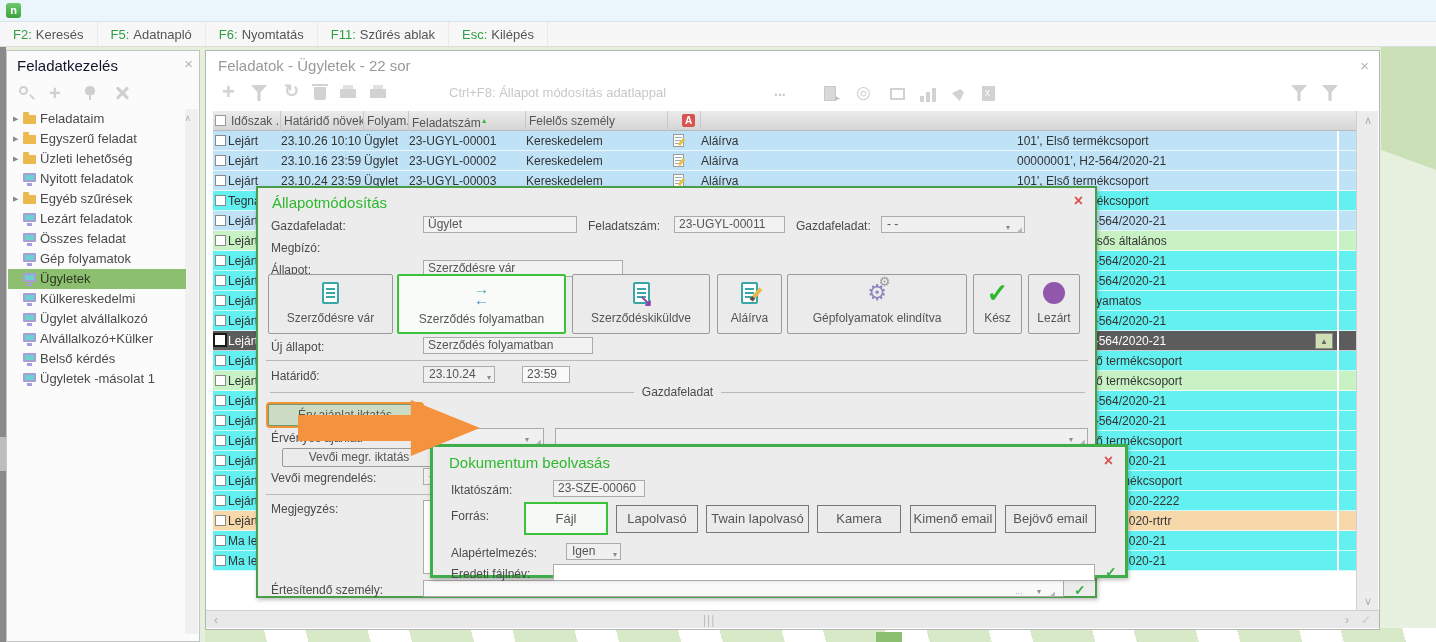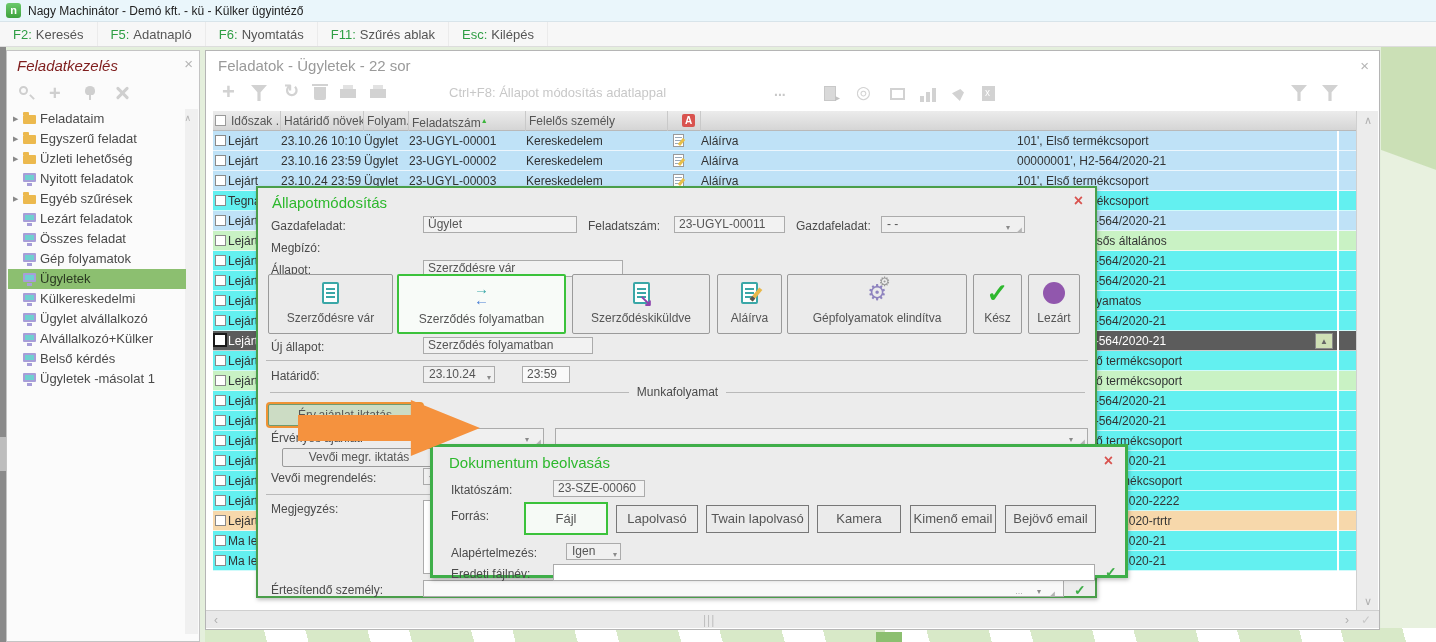--- a/index.html
+++ b/index.html
@@ -26,21 +26,21 @@
               background:linear-gradient(200deg,#cbe0b6 0 115px,#e8f1df 116px); }
   .bg-bottom { position:absolute; left:205px; top:628px; width:1231px; height:14px;
                background:repeating-linear-gradient(75deg,#d8e9c8 0 60px,#ffffff 60px 100px); }
   .bg-square { position:absolute; left:876px; top:632px; width:26px; height:10px; background:#8cbf70; }
 
   
   .leftstrip { position:absolute; left:0; top:47px; width:6px; height:595px; background:#8a8a8a; }
   .leftstrip .handle { position:absolute; left:0; top:390px; width:6px; height:34px; background:#bdbdbd; }
   .sidebar { position:absolute; left:6px; top:50px; width:194px; height:592px; background:#fbfbfb;
              border:1px solid #c4c4c4; }
-  .sb-title { position:absolute; left:10px; top:6px; font-size:15px; color:#7f1d1d;font-style:italic; }
+  .sb-title { position:absolute; left:10px; top:6px; font-size:15px; color:#0f172a; }
   .sb-close { position:absolute; right:6px; top:5px; color:#b5b5b5; font-size:15px; line-height:15px; cursor:default;}
   .sb-tools { position:absolute; left:10px; top:30px; height:24px; display:flex; gap:14px; align-items:center; }
   .sb-ico { position:relative; width:18px; height:18px; }
   .ico-search-c { position:absolute; left:2px; top:2px; width:9px; height:9px; border:2px solid #cfcfcf; border-radius:50%; }
   .ico-search-t { position:absolute; left:12px; top:12px; width:6px; height:2px; background:#cfcfcf; transform:rotate(45deg); }
   .ico-plus { color:#cfcfcf; font-size:20px; font-weight:bold; line-height:18px; }
   .ico-tree-h { position:absolute; left:4px; top:2px; width:10px; height:9px; background:#cfcfcf; border-radius:50% 50% 40% 40%; }
   .ico-tree-s { position:absolute; left:8px; top:10px; width:2px; height:6px; background:#cfcfcf; }
   .ico-x1,.ico-x2 { position:absolute; left:8px; top:1px; width:3px; height:16px; background:#cfcfcf; border-radius:2px; }
   .ico-x1 { transform:rotate(45deg);} .ico-x2 { transform:rotate(-45deg);}
@@ -191,21 +191,20 @@
 </style>
 </head>
 <body>
 
 <div class="bg-right"></div>
 <div class="bg-bottom"></div>
 <div class="bg-square"></div>
 
 <div class="titlebar">
   <div class="applogo">n</div>
-  <div class="apptitle">Nagy Machinátor - Demó kft. - kü - Külker ügyintéző</div>
 </div>
 
 <div class="menubar">
   <div class="menuitem">
       <span class="menukey">F2:</span>
       <span class="menulbl">Keresés</span>
     </div>
     <div class="menuitem">
       <span class="menukey">F5:</span>
       <span class="menulbl">Adatnapló</span>
@@ -753,21 +752,21 @@
   <span class="lbl" style="left:13px;top:152px">Új állapot:</span>
   <span class="field" style="left:165px;top:149px;width:170px">Szerződés folyamatban</span>
 
   <div class="sep" style="left:8px;top:172px;width:822px"></div>
 
   <span class="lbl" style="left:13px;top:181px">Határidő:</span>
   <span class="combo" style="left:165px;top:178px;width:72px"><span>23.10.24</span><span class="ca" style="right:3px">▾</span></span>
   <span class="field wh" style="left:264px;top:178px;width:48px">23:59</span>
 
   <div class="grp" style="left:12px;top:197px;width:815px">
-      <span>Munkafolyamat</span>
+      <span>Gazdafeladat</span>
     </div>
 
   <div class="btn green" style="left:10px;top:216px;width:154px;height:22px;line-height:20px">Érv.ajánlat iktatás</div>
   <span class="lbl" style="left:13px;top:243px">Érvényes ajánlat:</span>
   <span class="combo" style="left:165px;top:240px;width:121px"><span>-  -</span><span class="ca">▾</span><span class="cr">◢</span></span>
   <span class="combo" style="left:297px;top:240px;width:533px">
       <span class="ca">▾</span>
       <span class="cr">◢</span>
     </span>
 

